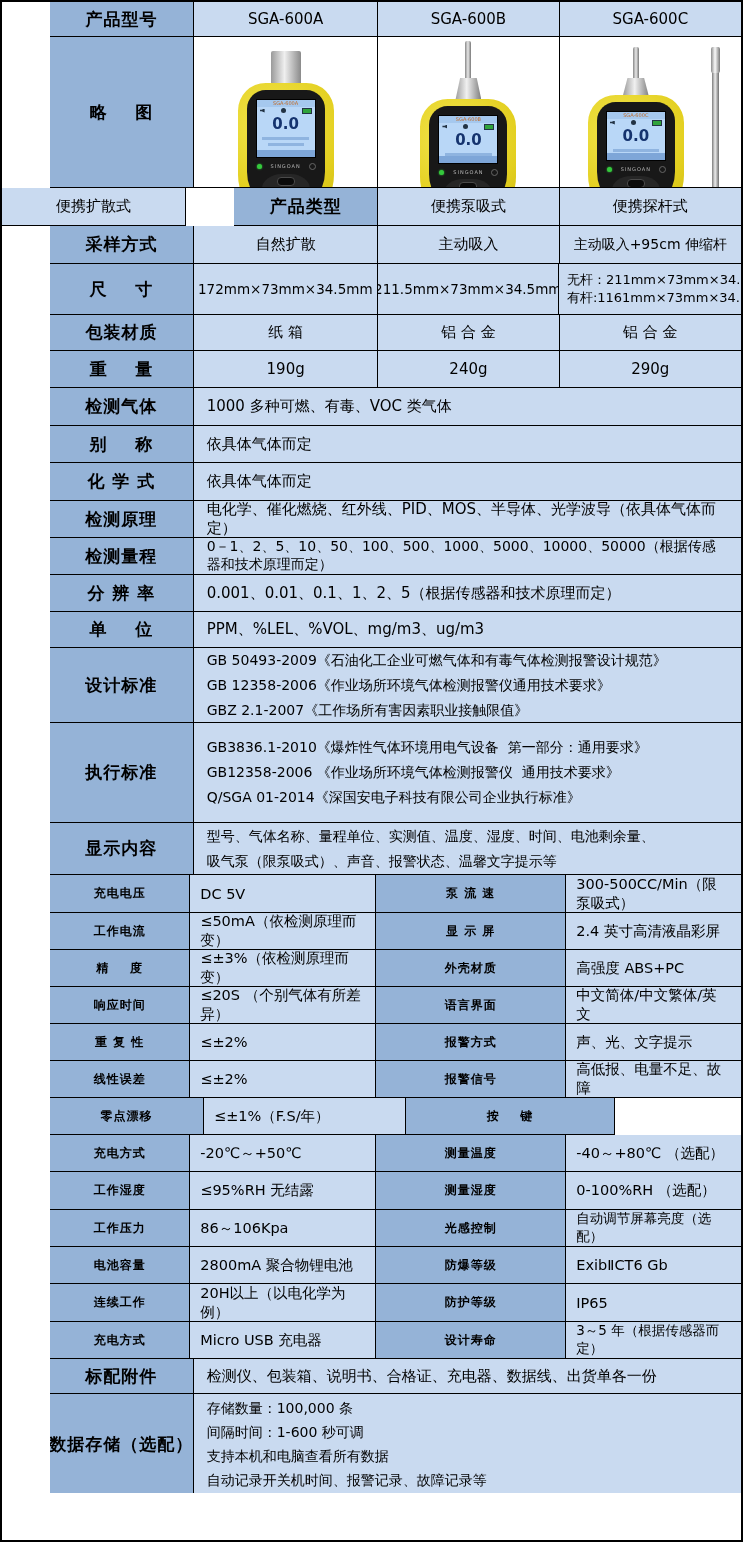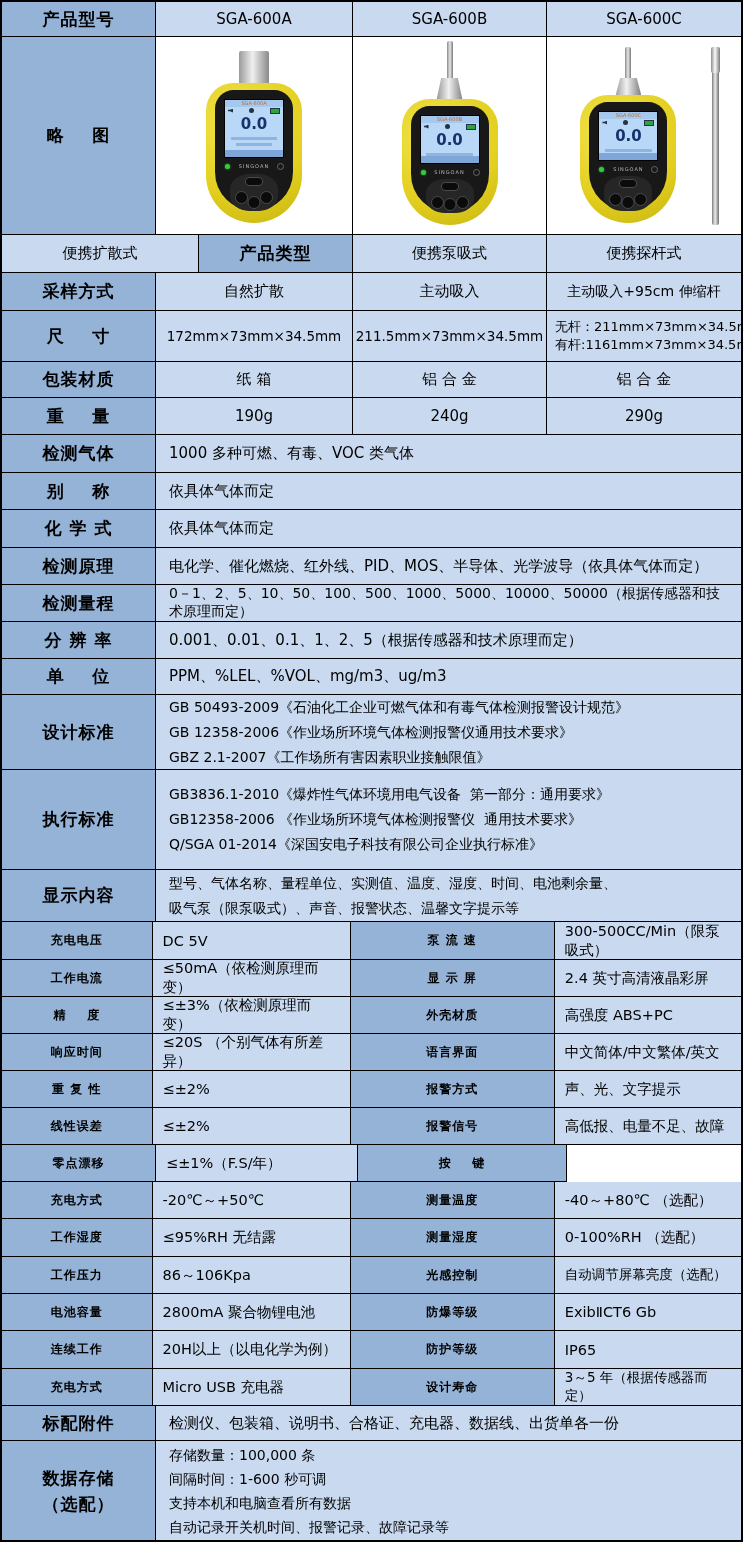--- a/index.html
+++ b/index.html
@@ -11,28 +11,28 @@
   .row{display:flex;width:100%;box-sizing:border-box;}
   .cell{
     box-sizing:border-box;border-right:1px solid #000;border-bottom:1px solid #000;
     display:flex;align-items:center;overflow:hidden;
   }
   .cell.last{border-right:none;}
   .label{
     background:#95b3d7;justify-content:center;font-weight:bold;
     font-size:17px;letter-spacing:1px;text-align:center;white-space:pre;
   }
-  .label.col{flex-direction:column;line-height:26px;}
+  .label.col{flex-direction:row;line-height:26px;}
   .val{background:#c9daf0;font-size:15px;}
   .val.center{justify-content:center;text-align:center;}
   .val.left{padding:0 13px;}
   .val.multi{flex-direction:column;align-items:flex-start;justify-content:center;padding:0 13px;}
   .val.multi div{white-space:pre;}
   .std{font-size:14px;line-height:25px;}
-  .w-label{width:154px;}
+  .w-label{width:154px;margin-left:48px;}
   .w-a{width:197px;}
   .w-b{width:194px;}
   .w-c{width:194px;}
   .w-v1{width:202px;}
   .w-l2{width:209px;}
   .w-v2{width:190px;}
   .w-span{width:585px;}
   .spec-label{font-size:12px;align-items:center;}
   .spec-val{font-size:14.5px;padding:0 10px;}
   .photo{background:#ffffff;position:relative;justify-content:center;}
@@ -94,21 +94,21 @@
         <span>SGA-600A</span>
       </div>
     <div class="cell val center w-b">
         <span>SGA-600B</span>
       </div>
     <div class="cell val center w-c last">
         <span>SGA-600C</span>
       </div>
   </div>
 
-  <div class="row" style="height:198px">
+  <div class="row" style="height:151px">
     <div class="cell label w-label"><span>略    图</span></div>
 
     <div class="cell photo w-a">
       <div class="device a">
         <div class="cap"></div>
         <div class="dev-body">
           <div class="panel">
             <div class="screen">
               <div class="scr-model">SGA-600A</div>
               <div class="scr-icons">

